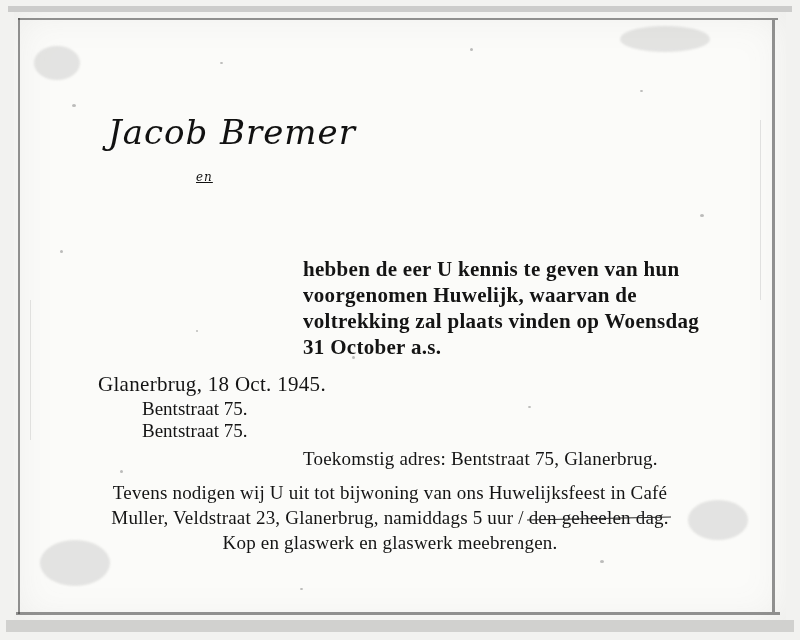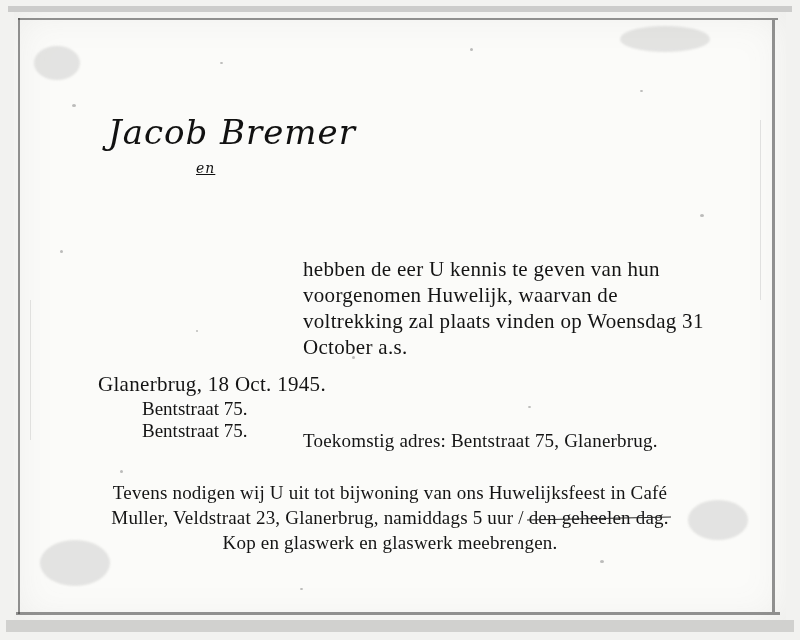--- a/index.html
+++ b/index.html
@@ -64,38 +64,39 @@
     letter-spacing: 1px;
     color: #111;
   }
   .name1 {
     left: 108px;
     top: 112px;
     font-size: 34px;
   }
   .conj {
     left: 196px;
-    top: 160px;
-    font-size: 14px;
+    top: 170px;
+    font-size: 12px;
     text-decoration: underline;
   }
   .name2 {
     left: 108px;
     top: 202px;
     font-size: 34px;
   }
 
   .body-block {
     position: absolute;
     left: 303px;
     top: 256px;
     width: 420px;
     font-size: 21px;
     line-height: 26px;
     letter-spacing: 0.3px;
+    font-weight: bold;
   }
   .place-line {
     position: absolute;
     left: 98px;
     top: 372px;
     font-size: 21px;
     letter-spacing: 0.3px;
   }
   .street1 {
     position: absolute;
@@ -105,21 +106,21 @@
   }
   .street2 {
     position: absolute;
     left: 142px;
     top: 420px;
     font-size: 19px;
   }
   .future-address {
     position: absolute;
     left: 303px;
-    top: 430px;
+    top: 448px;
     font-size: 19px;
     letter-spacing: 0.2px;
   }
   .invite {
     position: absolute;
     left: 60px;
     top: 480px;
     width: 660px;
     text-align: center;
     font-size: 19px;

